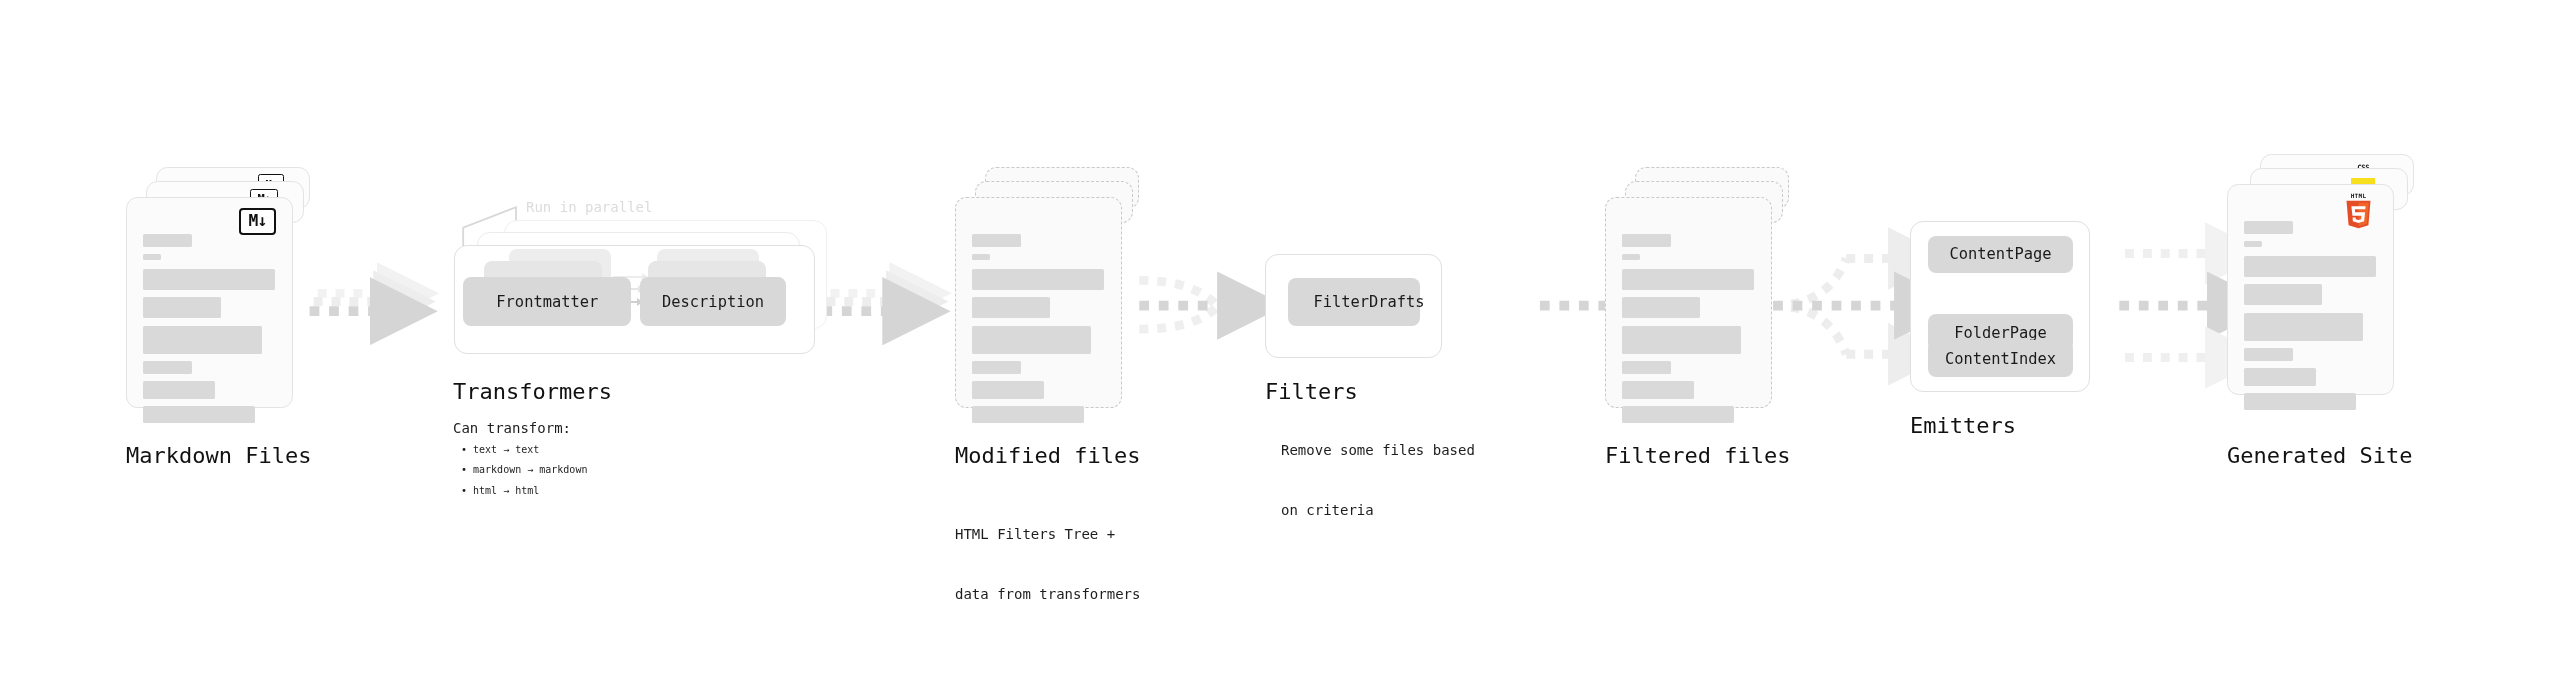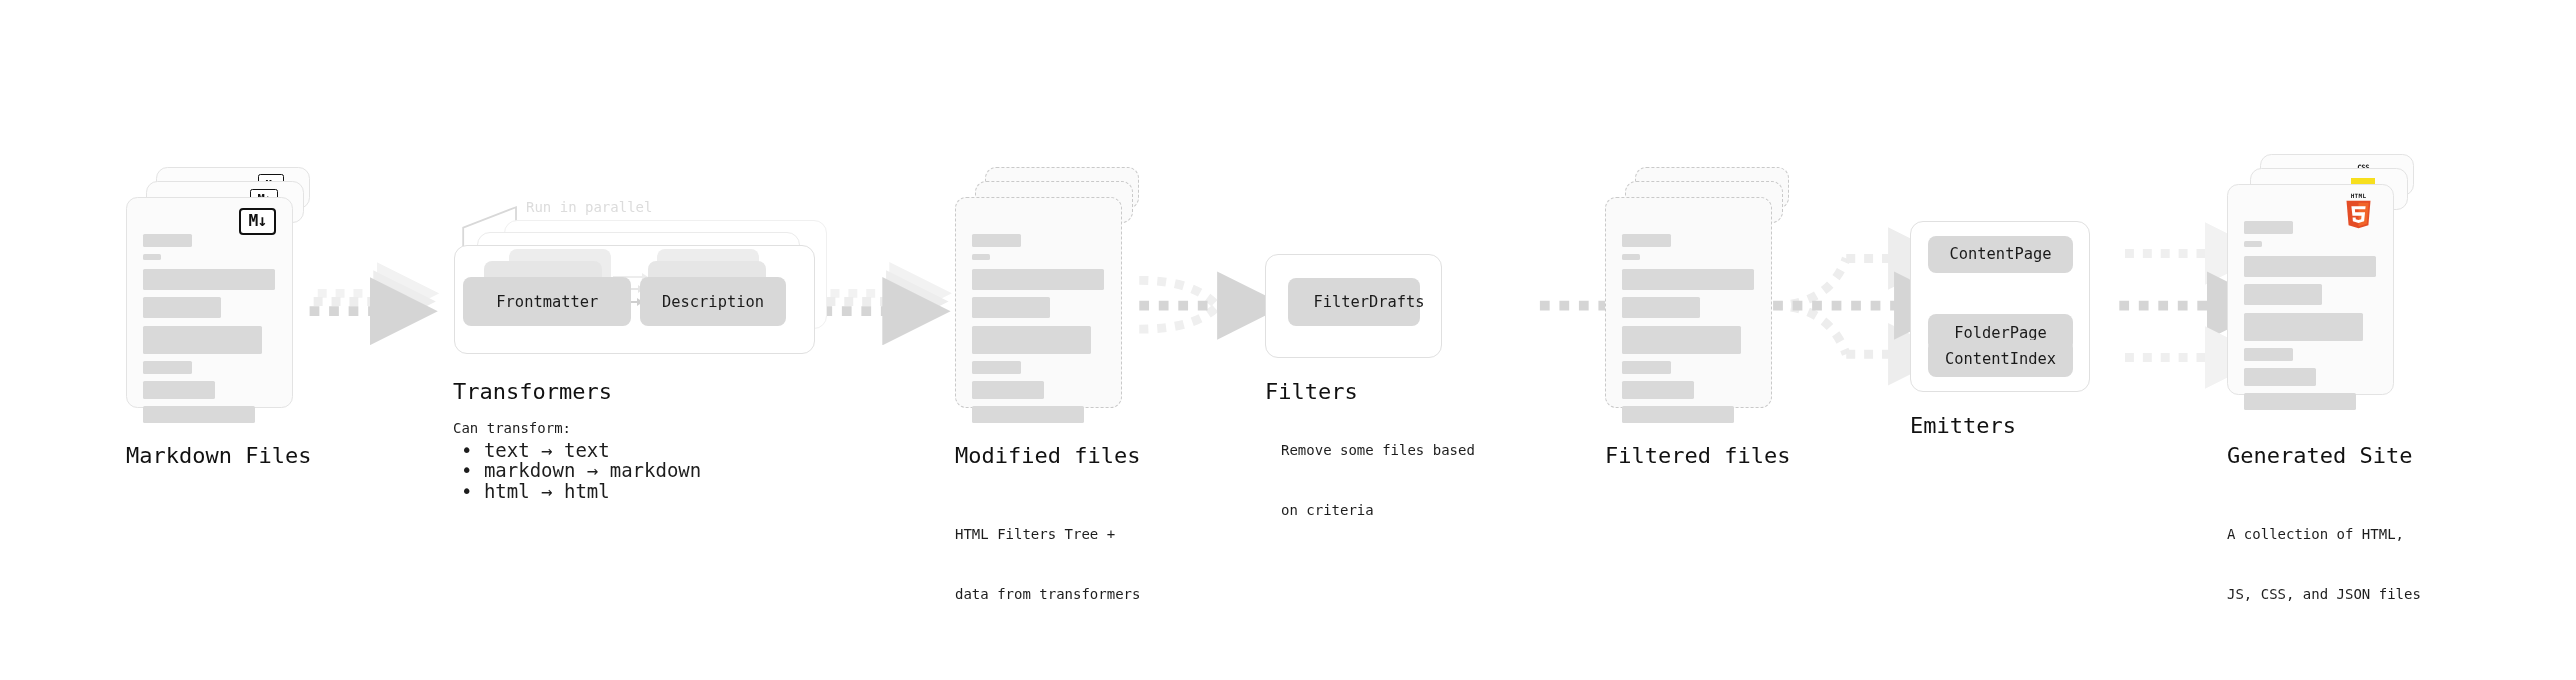--- a/index.html
+++ b/index.html
@@ -109,21 +109,21 @@
     line-height:20.3px;
     color:#1d1d1d;
     white-space:pre;
   }
   .parallel-label{
     position:absolute;
     font-size:14px;
     color:#dcdcdc;
     white-space:nowrap;
   }
-  .bullets{position:absolute;font-size:19px;line-height:20.3px;color:#1d1d1d;}
+  .bullets{position:absolute;font-size:10px;line-height:20.3px;color:#1d1d1d;}
   .bullets .bline{white-space:pre;}
 
   
   svg.overlay{position:absolute;left:0;top:0;width:2576px;height:681px;pointer-events:none;}
 </style>
 </head>
 <body>
 
 <div class="stage">
 
@@ -309,19 +309,15 @@
       <div class="ln" style="width:18px;height:5.7px;margin-bottom:9px;"></div>
       <div class="ln" style="width:132px;height:21px;"></div>
       <div class="ln" style="width:78px;height:21px;"></div>
       <div class="ln" style="width:119px;height:28px;"></div>
       <div class="ln" style="width:49px;height:13px;"></div>
       <div class="ln" style="width:72px;height:18px;"></div>
       <div class="ln" style="width:112px;height:16.3px;"></div>
     </div>
   </div>
   <div class="title" style="left:2227px;top:443px;">Generated Site</div>
-  <div class="sub" style="left:2227px;top:483px;">
-    <div>A collection of HTML,</div>
-    <div>JS, CSS, and JSON files</div>
-  </div>
 
 </div>
 
 
 </body></html>

